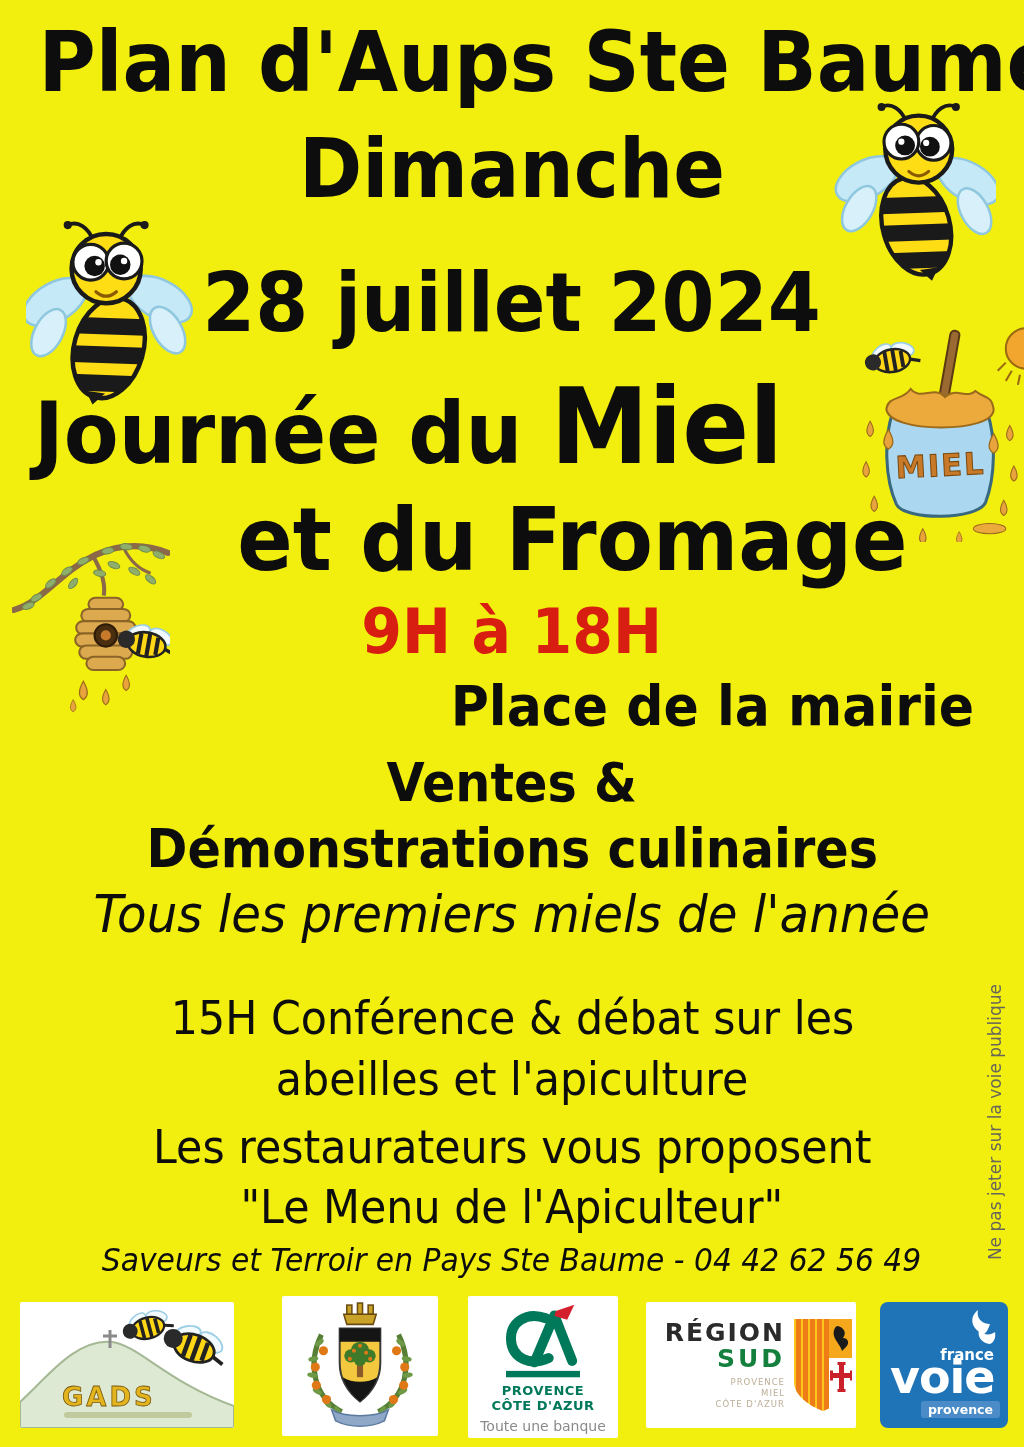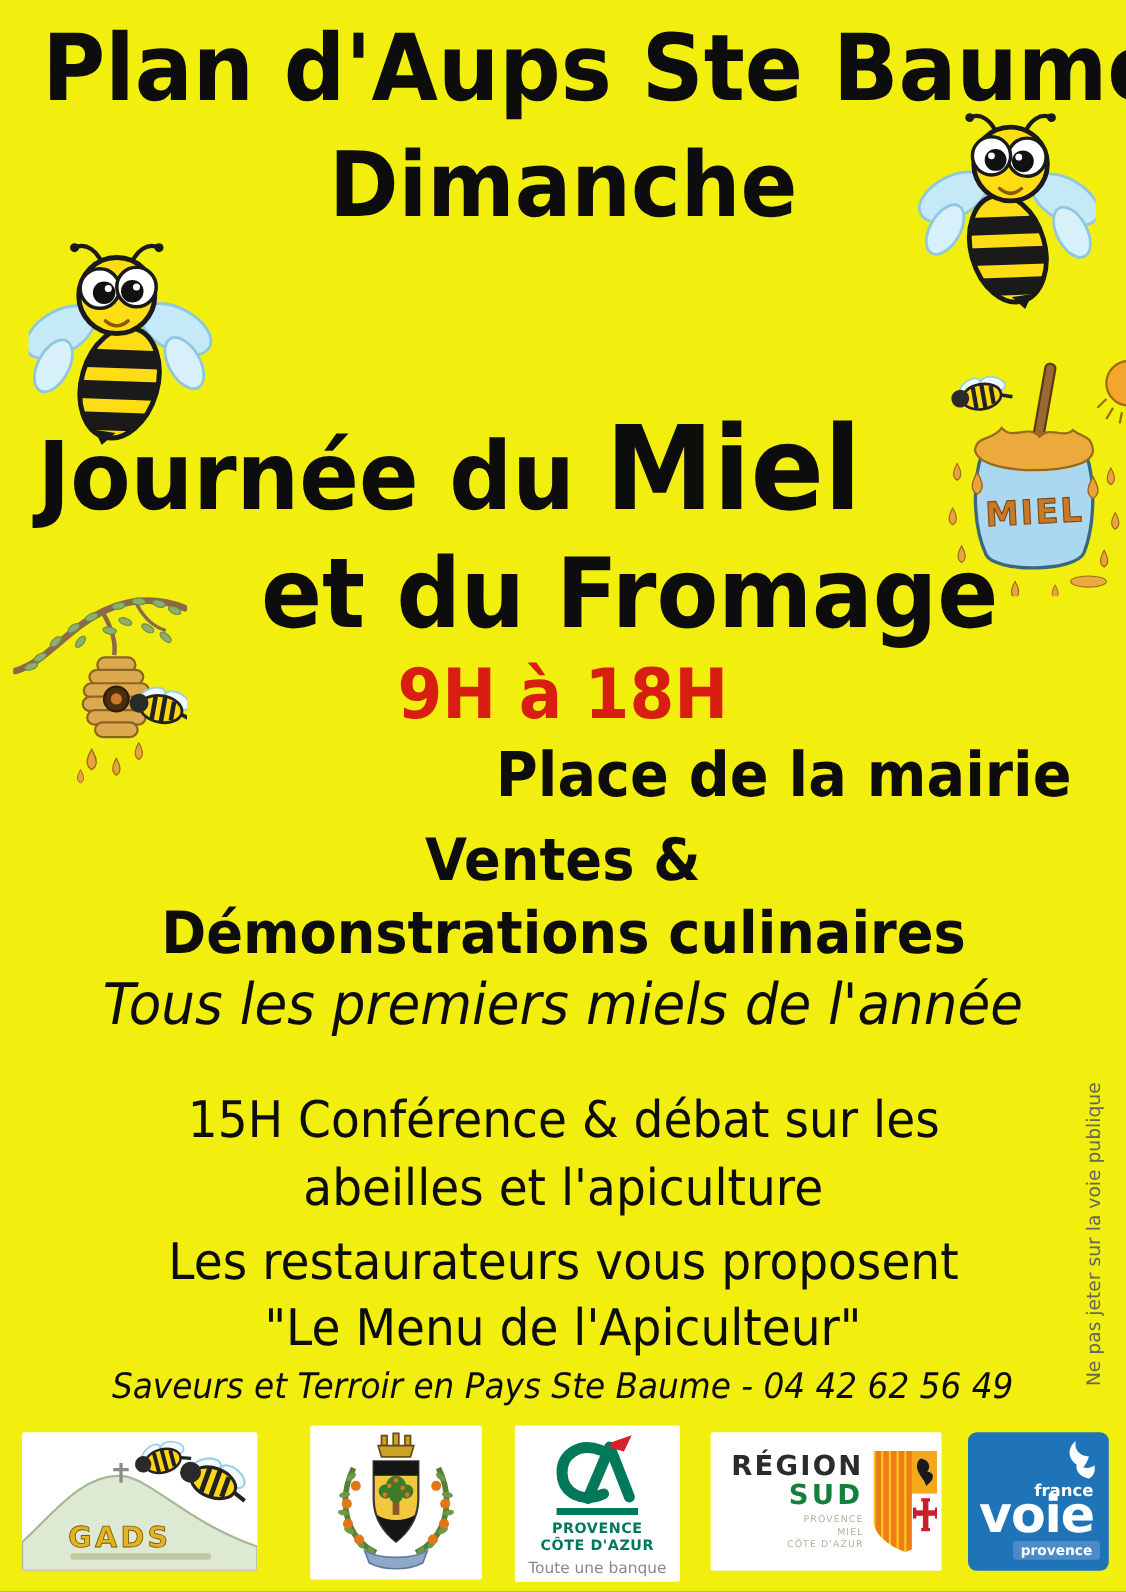--- a/index.html
+++ b/index.html
@@ -92,20 +92,21 @@
       <path d="M11,1 l6,2" stroke="#222" stroke-width="2"></path>
     </g>
     <path id="drop" d="M0,0 C-4,7 -5,12 0,15 C5,12 4,7 0,0 Z" fill="#E8A33D" stroke="#9a6a1a" stroke-width="1"></path>
   </defs>
 </svg>
 
 <div class="poster">
 
   <div class="abs line title"><span class="cz">Plan d'Aups Ste Baume</span></div>
   <div class="abs line day"><span class="cz">Dimanche</span></div>
+  <div class="abs line date"><span class="cz">28 juillet 2024</span></div>
 
   <div class="abs event1">
     <span class="czl"><span>Journée du </span><span class="hl">Miel</span></span>
   </div>
   <div class="abs line event2"><span class="cz">et du Fromage</span></div>
 
   <div class="abs line hours"><span class="cz">9H à 18H</span></div>
   <div class="abs line location"><span class="cz">Place de la mairie</span></div>
 
   <div class="abs line sales1"><span class="cz">Ventes &amp;</span></div>

